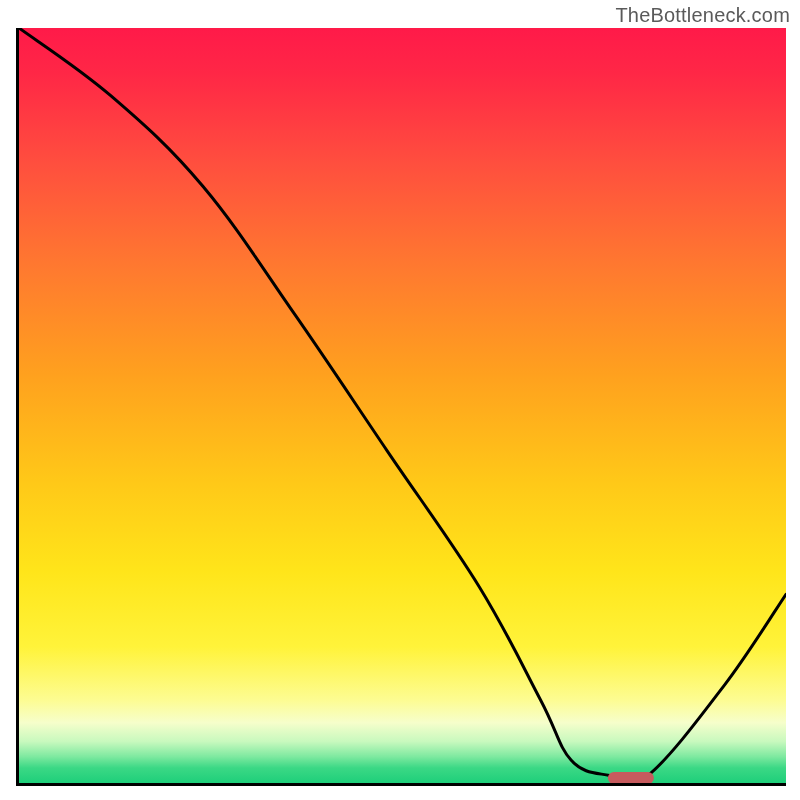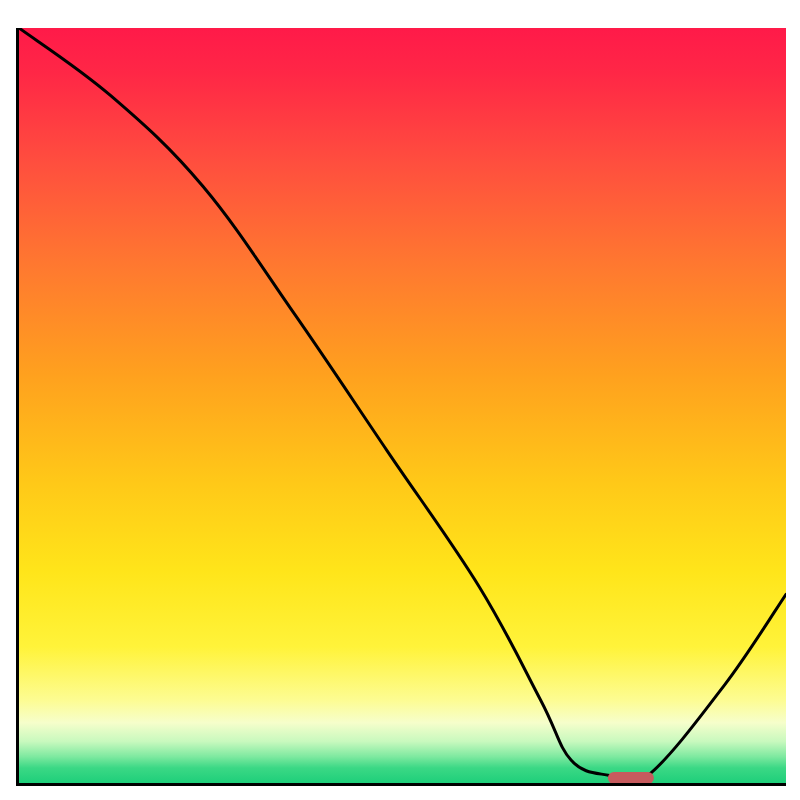--- a/index.html
+++ b/index.html
@@ -79,20 +79,21 @@
     background: #c75b5e;
     z-index: 4;
     transform: translate(-50%, -50%);
   }
 </style>
 </head>
 <body>
 
 <div class="container">
 
+  <div class="watermark">TheBottleneck.com</div>
 
   <div class="plot-area">
     <div class="gradient"></div>
 
     <svg class="curve" viewBox="0 0 770 758" preserveAspectRatio="none">
       <path d="M 0 0 C 16.631999999999998 12.279600000000004, 59.135999999999996 39.56760000000004, 92.39999999999999 68.22000000000003 C 125.66399999999999 96.87240000000001, 151.53599999999997 119.61239999999995, 184.79999999999998 159.17999999999995 C 218.064 198.74759999999995, 243.93599999999998 240.286, 277.2 288.04 C 310.464 335.79400000000004, 336.33599999999996 375.3616, 369.59999999999997 424.48 C 402.864 473.5984, 434.28 515.8947999999999, 462 560.92 C 489.72 605.9452, 506.968 643.2388, 523.6 674.62 C 540.232 706.0012, 541.9259999999999 721.616, 554.4 735.26 C 566.874 748.904, 579.04 747.6912, 592.9 750.42 C 606.76 753.1487999999999, 610.61 766.7927999999999, 631.4 750.42 C 652.1899999999999 734.0472, 683.452 692.2056, 708.4 659.46 C 733.348 626.7144000000001, 758.912 584.8728, 770 568.5" fill="none" stroke="#000" stroke-width="3" stroke-linecap="round" stroke-linejoin="round"></path>
     </svg>
 
     <div class="marker" style="left: 612.15px; top: 750.42px; width: 46.2px;"></div>
   </div>

